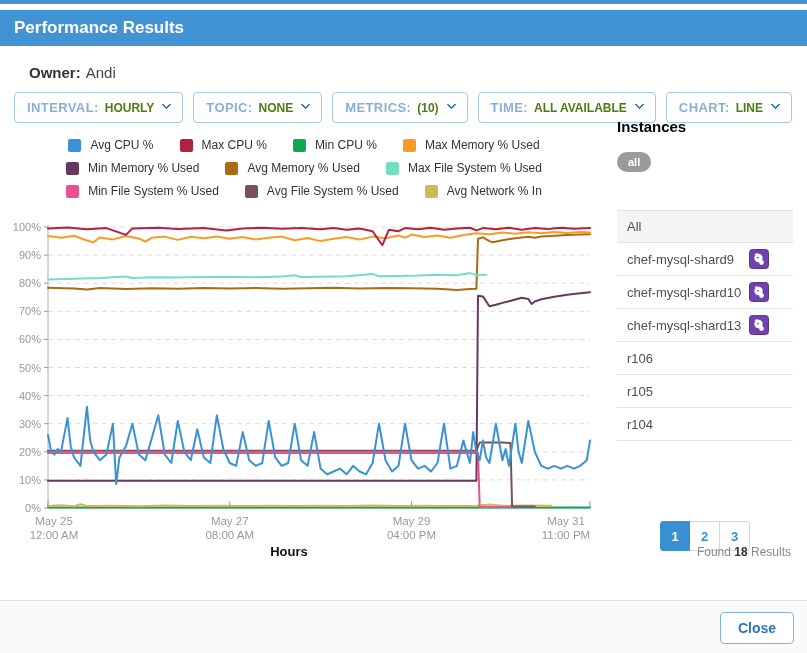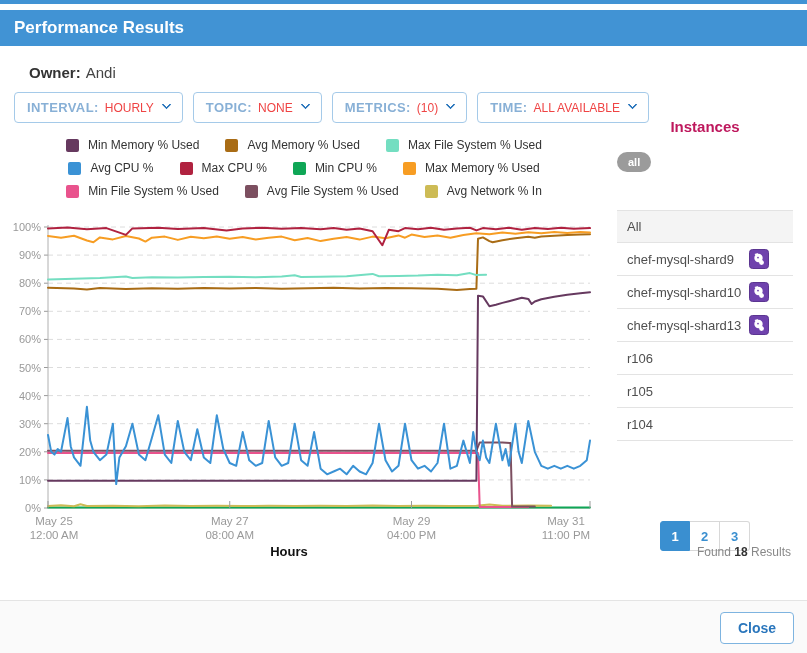--- a/index.html
+++ b/index.html
@@ -11,34 +11,34 @@
     color:#fff; display:flex; align-items:center; padding-left:14px; font-size:17px; font-weight:bold; }
 
   .owner { position:absolute; top:64px; left:29px; font-size:15px; color:#333; }
   .owner b { margin-right:5px; }
   .owner span { color:#444; }
 
   #filters { position:absolute; top:92px; left:14px; display:flex; gap:10px; }
   .filter { display:inline-flex; align-items:center; background:#fff; border:1px solid #a5cae9;
     border-radius:4px; padding:8px 12px; height:31px; cursor:pointer; }
   .flabel { font-size:13px; font-weight:bold; letter-spacing:.4px; color:#88b0d6; margin-right:6px; }
-  .fvalue { font-size:12px; font-weight:normal; color:#ef4444; }
+  .fvalue { font-size:12px; font-weight:bold; color:#4d7c0f; }
   .chev { width:7px; height:7px; border-right:2.5px solid #2a76bc; border-bottom:2.5px solid #2a76bc;
     border-radius:1px; transform:rotate(45deg) translate(-2px,-2px); display:inline-block; margin-left:9px; }
 
   #legend { position:absolute; top:138px; left:8px; width:592px; }
   .lrow { display:flex; justify-content:center; margin-bottom:9px; }
   .litem { display:inline-flex; align-items:center; margin:0 13px; }
   .swatch { width:13px; height:13px; border-radius:2px; margin-right:9px; display:inline-block; }
   .lname { font-size:12px; color:#333; }
 
   #chart { position:absolute; top:212px; left:8px; overflow:visible; }
 
   .sidebar { position:absolute; left:617px; top:118px; width:176px; height:470px; }
-  .sidebar h3 { font-size:15px; color:#be185d; font-weight:bold;text-align:center; }
+  .sidebar h3 { font-size:15px; color:#000000; font-weight:bold; }
   .pill { position:absolute; top:34px; left:0; background:#9b9b9b; color:#fff; font-size:11px;
     font-weight:bold; padding:4px 11px; border-radius:11px; cursor:pointer; }
   #instance-list { position:absolute; top:92px; left:0; right:0; }
   .irow { height:33px; display:flex; align-items:center; font-size:13px; color:#4f4f4f;
     padding:0 10px; border-bottom:1px solid #e3e3e3; cursor:pointer; }
   .irow.header-row { background:#f4f4f4; border-top:1px solid #e3e3e3; }
   .irow .iname { flex:1; }
   .irow svg { margin-right:14px; }
   #pagination { position:absolute; top:403px; left:0; right:0; display:flex; justify-content:center; }
   .pbtn { width:30px; height:30px; display:flex; align-items:center; justify-content:center;
@@ -83,53 +83,58 @@
       <div class="filter">
         <span class="flabel">METRICS:</span>
         <span class="fvalue">(10)</span>
         <span class="chev"></span>
       </div>
       <div class="filter">
         <span class="flabel">TIME:</span>
         <span class="fvalue">ALL AVAILABLE</span>
         <span class="chev"></span>
       </div>
+      <div class="filter">
+        <span class="flabel">CHART:</span>
+        <span class="fvalue">LINE</span>
+        <span class="chev"></span>
+      </div>
     </div>
 
   <div id="legend">
       <div class="lrow">
         <span class="litem">
+          <span class="swatch" style="background: rgb(58, 146, 213);"></span>
+          <span class="lname">Avg CPU %</span>
+        </span>
+        <span class="litem">
+          <span class="swatch" style="background: rgb(176, 34, 64);"></span>
+          <span class="lname">Max CPU %</span>
+        </span>
+        <span class="litem">
+          <span class="swatch" style="background: rgb(15, 166, 86);"></span>
+          <span class="lname">Min CPU %</span>
+        </span>
+        <span class="litem">
+          <span class="swatch" style="background: rgb(247, 157, 35);"></span>
+          <span class="lname">Max Memory % Used</span>
+        </span>
+      </div>
+      <div class="lrow">
+        <span class="litem">
           <span class="swatch" style="background: rgb(102, 57, 95);"></span>
           <span class="lname">Min Memory % Used</span>
         </span>
         <span class="litem">
           <span class="swatch" style="background: rgb(169, 108, 21);"></span>
           <span class="lname">Avg Memory % Used</span>
         </span>
         <span class="litem">
           <span class="swatch" style="background: rgb(116, 222, 193);"></span>
           <span class="lname">Max File System % Used</span>
-        </span>
-      </div>
-      <div class="lrow">
-        <span class="litem">
-          <span class="swatch" style="background: rgb(58, 146, 213);"></span>
-          <span class="lname">Avg CPU %</span>
-        </span>
-        <span class="litem">
-          <span class="swatch" style="background: rgb(176, 34, 64);"></span>
-          <span class="lname">Max CPU %</span>
-        </span>
-        <span class="litem">
-          <span class="swatch" style="background: rgb(15, 166, 86);"></span>
-          <span class="lname">Min CPU %</span>
-        </span>
-        <span class="litem">
-          <span class="swatch" style="background: rgb(247, 157, 35);"></span>
-          <span class="lname">Max Memory % Used</span>
         </span>
       </div>
       <div class="lrow">
         <span class="litem">
           <span class="swatch" style="background: rgb(233, 83, 141);"></span>
           <span class="lname">Min File System % Used</span>
         </span>
         <span class="litem">
           <span class="swatch" style="background: rgb(124, 79, 96);"></span>
           <span class="lname">Avg File System % Used</span>

